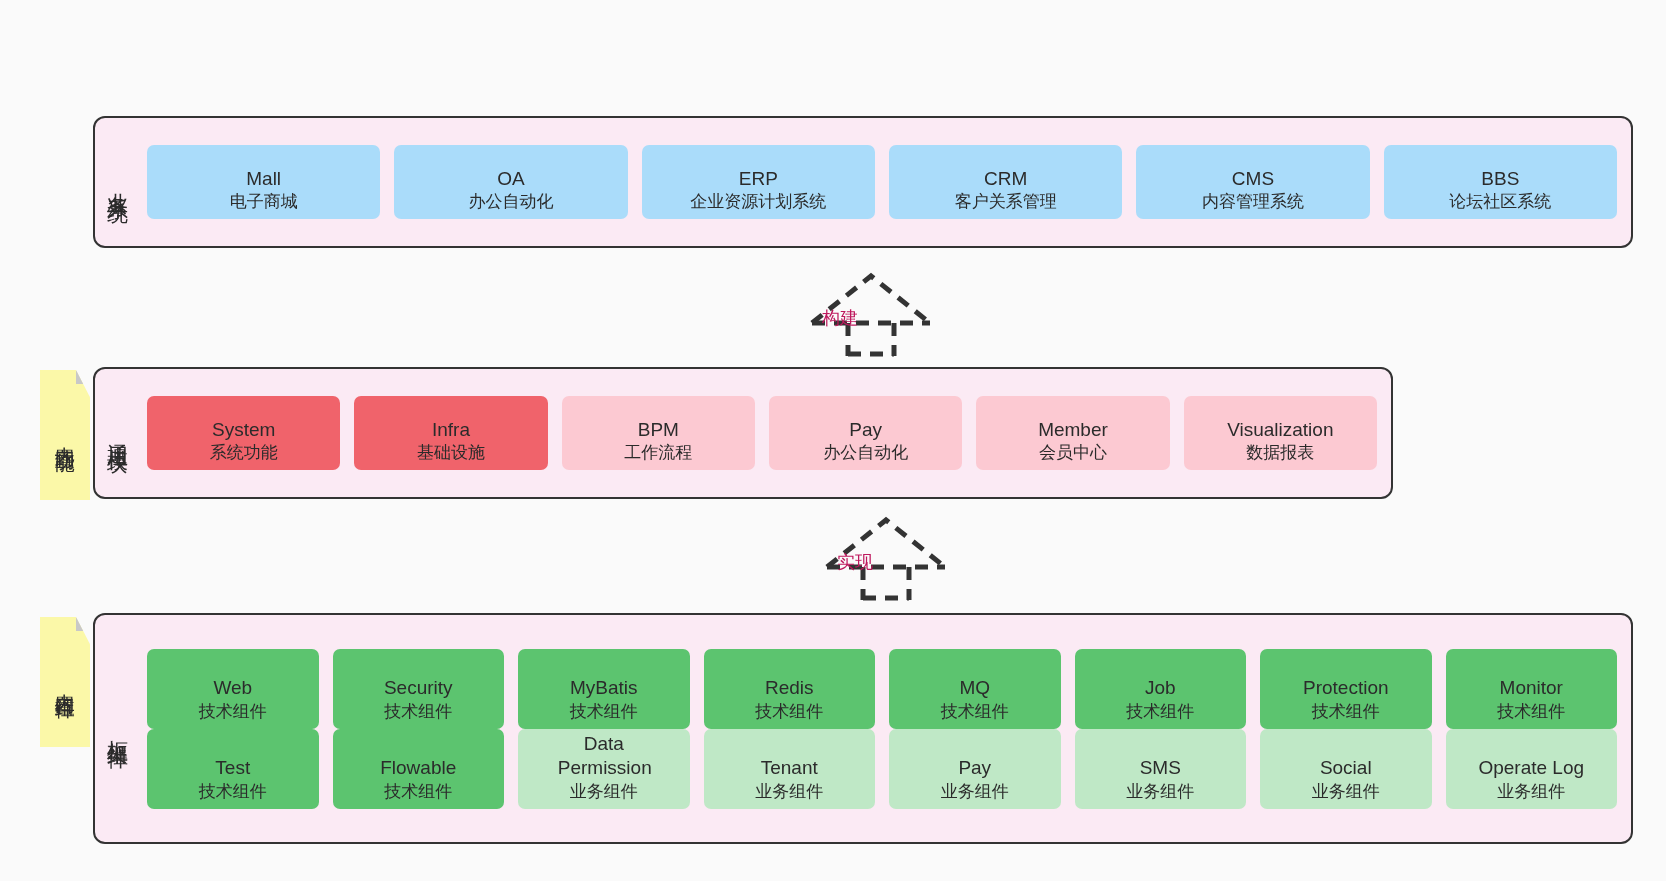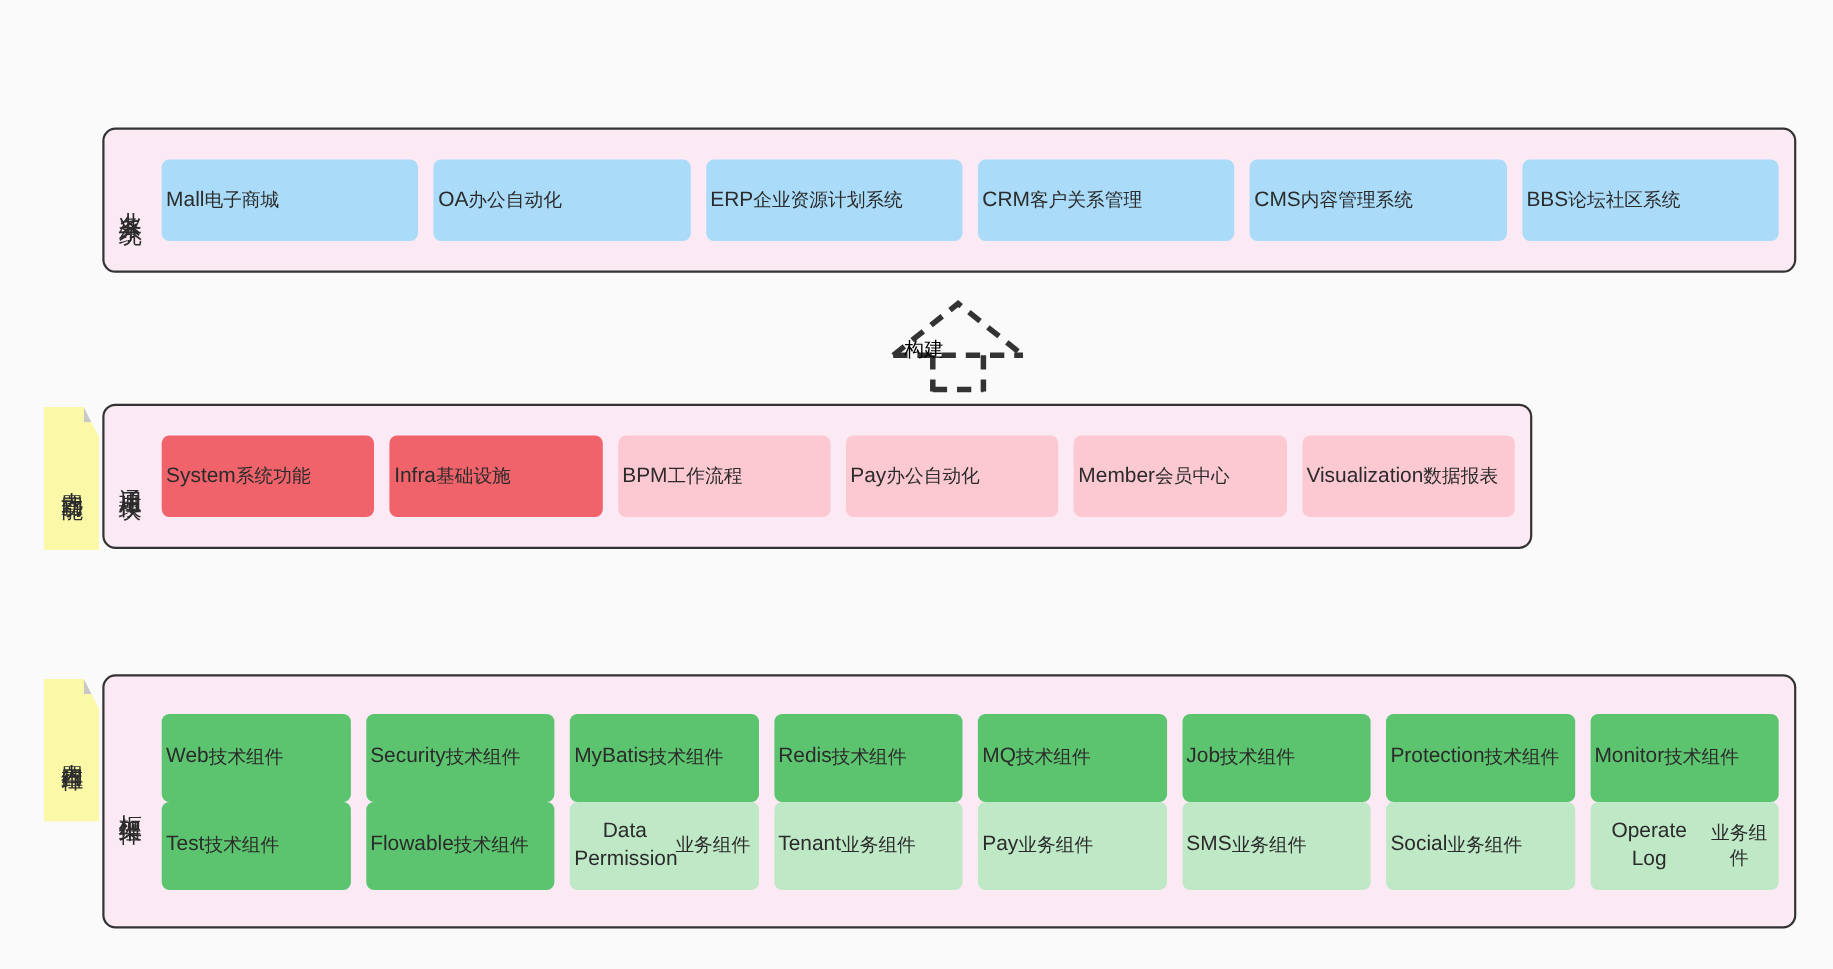--- a/index.html
+++ b/index.html
@@ -51,23 +51,23 @@
     gap: 14px;
     align-items: stretch;
   }
   .row + .row { }
 
   
   .card {
     flex: 1 1 0;
     border-radius: 7px;
     display: flex;
-    flex-direction: row;
+    flex-direction: column;
     align-items: center;
-    justify-content: flex-start;
+    justify-content: flex-end;
     text-align: center;
     color: #2b2b2b;
     line-height: 1.28;
     padding: 6px 4px;
     user-select: none;
   }
   .card .t1 { font-size: 19px; }
   .card .t2 { font-size: 17px; }
 
   .c-blue      { background: #aadcfa; }
@@ -100,21 +100,21 @@
     background: #c8c8c8;
     clip-path: polygon(0 0, 100% 100%, 0 100%);
   }
 
   
   .arrow { position: absolute; }
   .arrow svg { display: block; overflow: visible; }
   .arrow-label {
     position: absolute;
     font-size: 18px;
-    color: #000000;
+    color: #be185d;
     background: transparent;
     white-space: nowrap;
     user-select: none;
   }
 </style>
 </head>
 <body>
 
 <div id="canvas">
 
@@ -193,20 +193,30 @@
           <div class="t2">会员中心</div>
         </div>
         <div class="card c-pink">
           <div class="t1">Visualization</div>
           <div class="t2">数据报表</div>
         </div>
       </div>
     </div>
   </div>
 
+  <div class="arrow" style="left:815px; top:512px; width:150px; height:88px;">
+    <svg width="150" height="88" viewBox="0 0 150 88">
+      <polyline points="12,55 71,8 130,55" fill="none" stroke="#333333" stroke-width="5" stroke-dasharray="13,9" stroke-linecap="butt"></polyline>
+      <line x1="12" y1="55" x2="130" y2="55" stroke="#333333" stroke-width="5" stroke-dasharray="13,9"></line>
+      <line x1="48" y1="55" x2="48" y2="88" stroke="#333333" stroke-width="5" stroke-dasharray="13,9"></line>
+      <line x1="94" y1="55" x2="94" y2="88" stroke="#333333" stroke-width="5" stroke-dasharray="13,9"></line>
+      <line x1="48" y1="86" x2="94" y2="86" stroke="#333333" stroke-width="5" stroke-dasharray="13,9"></line>
+    </svg>
+    <div class="arrow-label" style="left:22px; top:38px;">实现</div>
+  </div>
 
   <div class="note" style="left:40px; top:617px; width:50px; height:130px;">
     <div class="fold"></div>
     <span>内置组件</span>
   </div>
 
   <div class="layer" style="left:93px; top:613px; width:1540px; height:231px;">
     <div class="layer-title">框架组件</div>
     <div class="layer-body">
 

